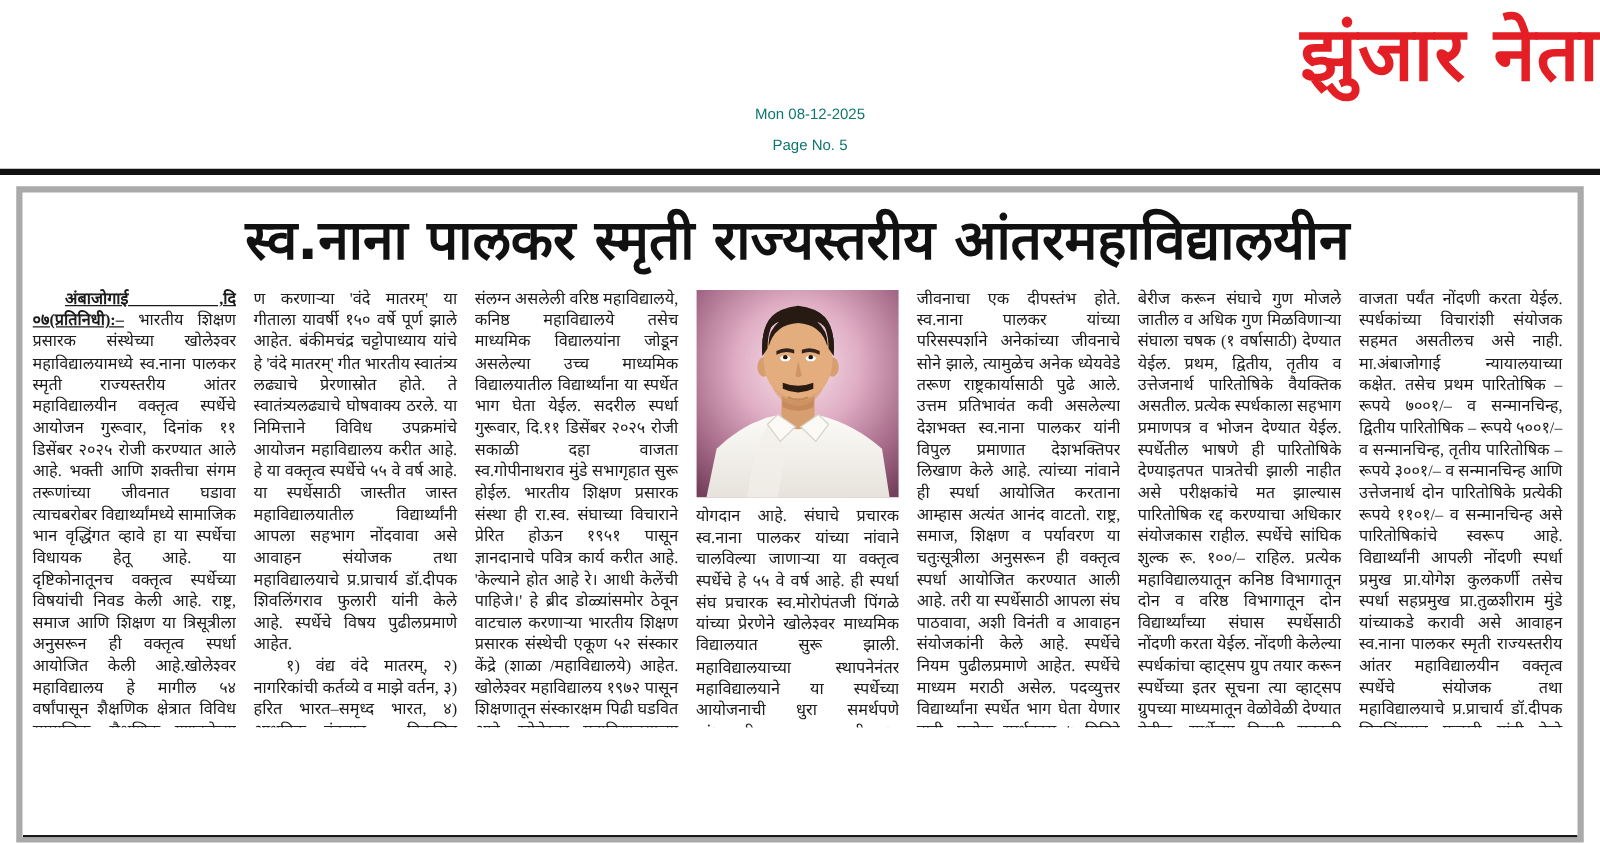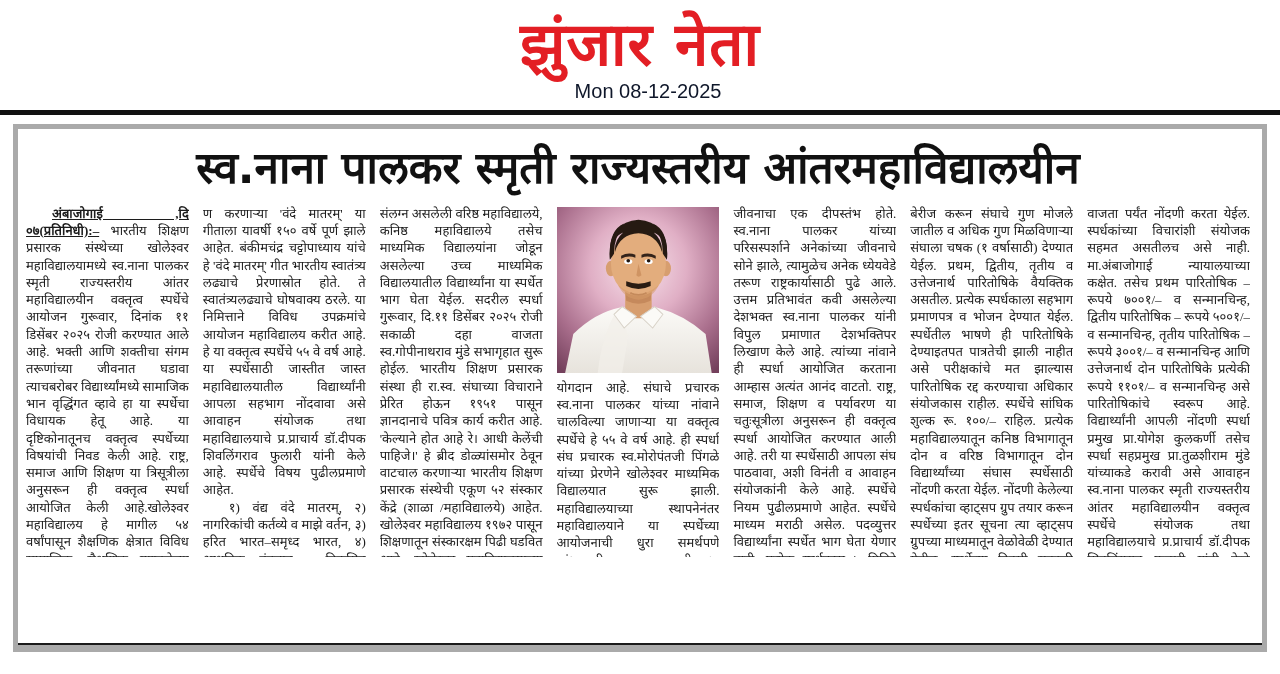--- a/index.html
+++ b/index.html
@@ -11,26 +11,27 @@
   
   .header{ text-align:center; padding-top:10px; }
   .masthead{
     margin:0;
     font-family:"DejaVu Sans","Liberation Sans",sans-serif;
     font-weight:700;
     font-size:60px;
     line-height:1.15;
     color:#e31e24;
     letter-spacing:1px;
+    text-align:right;
   }
   .meta-line{
     font-family:"Liberation Sans","DejaVu Sans",sans-serif;
-    font-size:20px;
+    font-size:12px;
     line-height:25px;
-    color:#0f172a;
+    color:#0f766e;
     padding-left:16px;
   }
   .top-rule{
     margin-top:6px;
     height:5px;
     background:#111;
     width:100%;
   }
   
   .article-box{
@@ -79,20 +80,21 @@
     display:block;
   }
   .photo svg{ width:100%; height:100%; display:block; }
 </style>
 </head>
 <body>
 
 <div class="header">
   <h1 class="masthead">झुंजार नेता</h1>
   <div class="meta-line">Mon 08-12-2025</div>
+  <div class="meta-line">Page No. 5</div>
 </div>
 
 <div class="top-rule"></div>
 
 <article class="article-box">
   <h2 class="headline">
     <span>स्व.नाना पालकर स्मृती राज्यस्तरीय आंतरमहाविद्यालयीन</span><br>
   </h2>
 
   <div class="cols">

